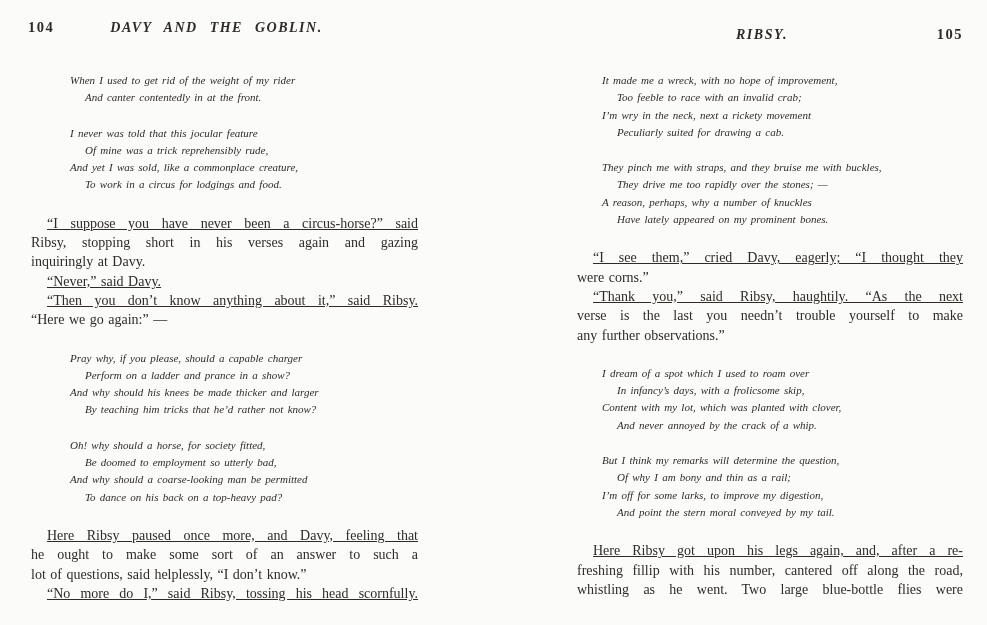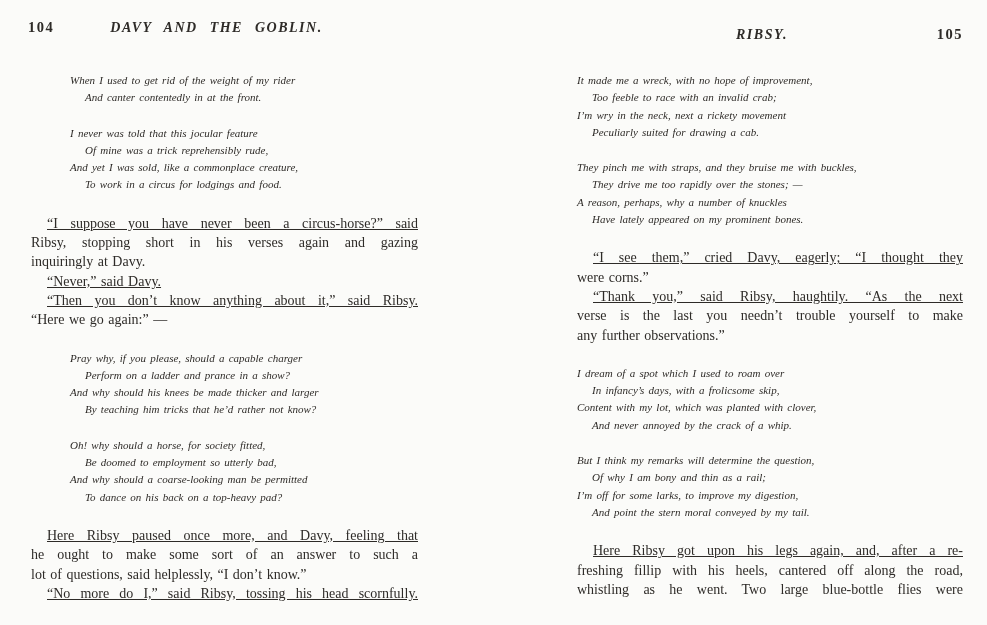--- a/index.html
+++ b/index.html
@@ -52,21 +52,21 @@
 
   .block.verse {
     margin: 18px 0;
     font-style: italic;
     font-size: 11px;
     line-height: 17.3px;
     word-spacing: 1.5px;
     white-space: nowrap;
   }
   #page-left  .block.verse { margin-left: 39px; }
-  #page-right .block.verse { }
+  #page-right .block.verse { margin-left: 25px; }
   .verse-line.hang { padding-left: 15px; }
 
   .block.prose {
     margin: 20px 0;
     font-size: 14px;
     line-height: 19.3px;
     word-spacing: 1px;
   }
   .prose-line { text-align: justify; text-align-last: left; }
   .prose-line.just { text-align-last: justify; }
@@ -152,17 +152,17 @@
         <div class="verse-line hang">And never annoyed by the crack of a whip.</div>
       </div>
       <div class="block verse">
         <div class="verse-line">But I think my remarks will determine the question,</div>
         <div class="verse-line hang">Of why I am bony and thin as a rail;</div>
         <div class="verse-line">I’m off for some larks, to improve my digestion,</div>
         <div class="verse-line hang">And point the stern moral conveyed by my tail.</div>
       </div>
       <div class="block prose">
         <div class="prose-line indent just">Here Ribsy got upon his legs again, and, after a re-</div>
-        <div class="prose-line just">freshing fillip with his heels, cantered off along the road,</div>
+        <div class="prose-line just">freshing fillip with his number, cantered off along the road,</div>
         <div class="prose-line just">whistling as he went.  Two large blue-bottle flies were</div>
       </div>
     </div>
 </div>
 
 </body></html>

